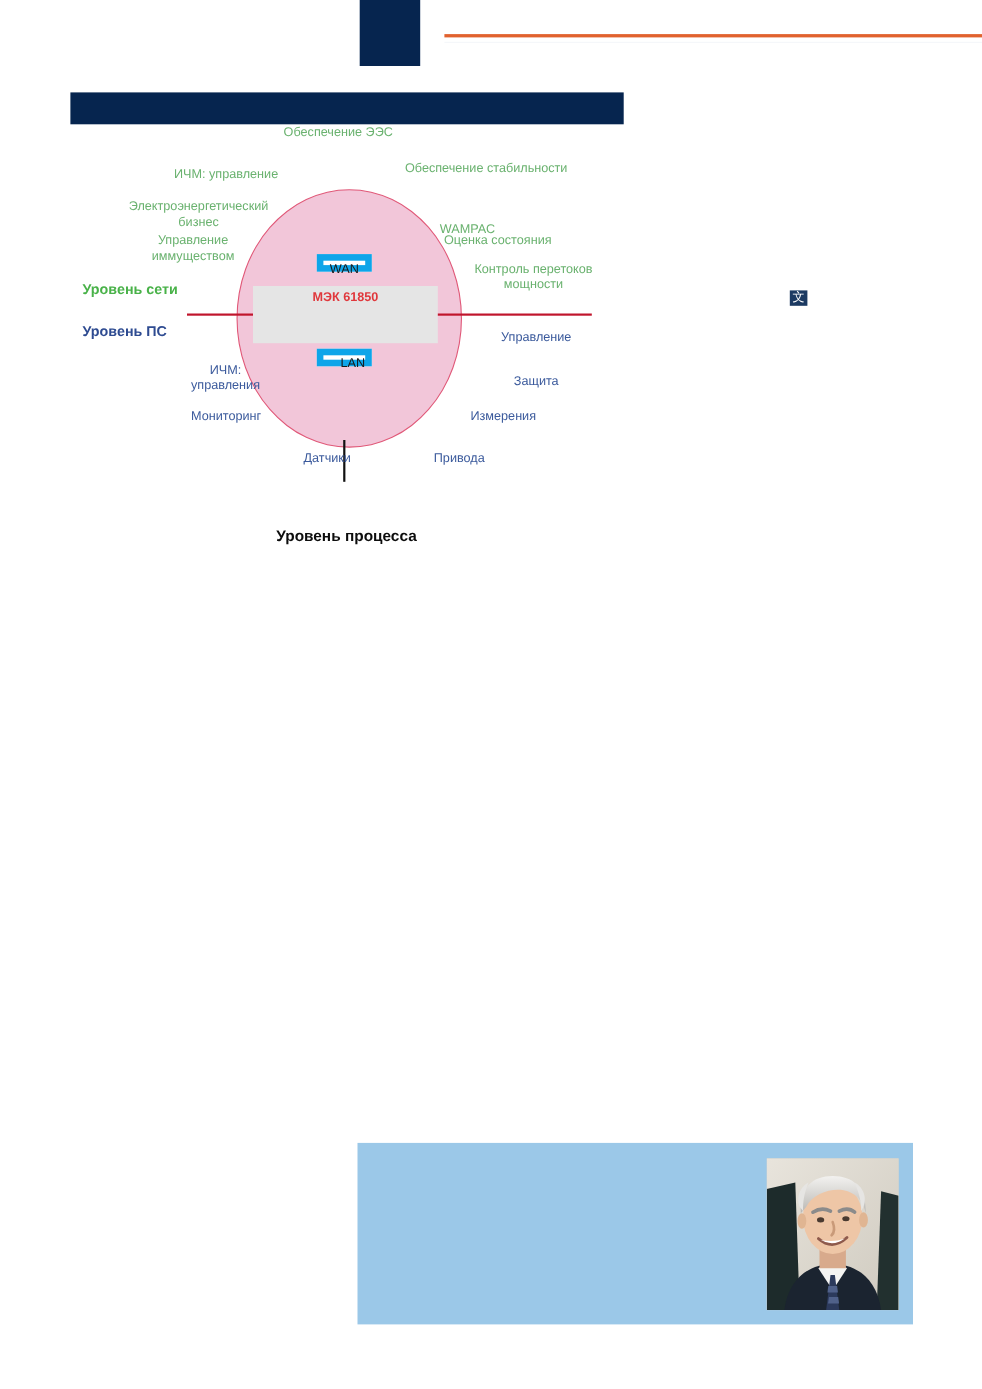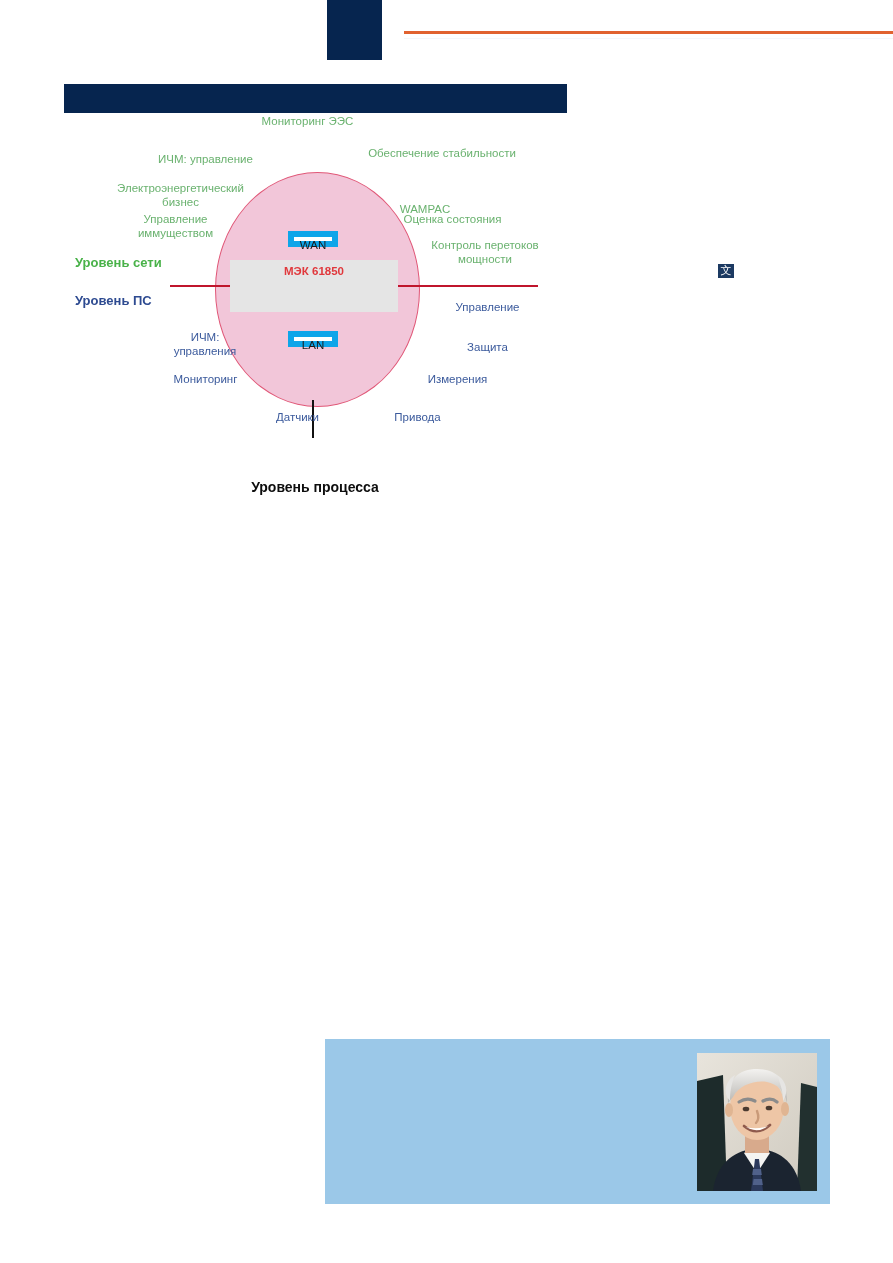--- a/index.html
+++ b/index.html
@@ -120,21 +120,21 @@
     color: #1a1a1a;
     font-size: 11.5px;
     text-align: center;
     width: 50px;
     height: 16px;
     line-height: 16px;
     border: 6px solid #0ea5e9;
     box-sizing: border-box;
   }
   #chip-wan { left: 228px; top: 116px; }
-  #chip-lan { left: 228px; top: 216px; }
+  #chip-lan { left: 228px; top: 202px; text-align: right; }
 
   .process-stem {
     position: absolute;
     left: 252px;
     top: 285px;
     width: 2px;
     height: 38px;
     background: #111111;
   }
 
@@ -217,21 +217,21 @@
 
   <div class="net-chip" id="chip-wan">WAN</div>
   <div class="net-chip" id="chip-lan">LAN</div>
 
   <div class="center-box">
     <span class="iec">МЭК 61850</span>
   </div>
 
   <div class="process-stem"></div>
 
-  <div class="lbl green ctr" style="left:155px; top:0px; width:185px;">Мониторинг ЭЭС</div>
+  <div class="lbl green ctr" style="left:155px; top:0px; width:185px;">Обеспечение ЭЭС</div>
 
   <div class="lbl green ctr" style="left:58px; top:38px; width:175px;">ИЧМ: управление</div>
 
   <div class="lbl green ctr" style="left:8px; top:67px; width:225px;">Электроэнергетический
 бизнес</div>
 
   <div class="lbl green ctr" style="left:28px; top:98px; width:175px;">Управление
 иммуществом</div>
 
   <div class="lbl green ctr" style="left:262px; top:32px; width:240px;">Обеспечение стабильности</div>

